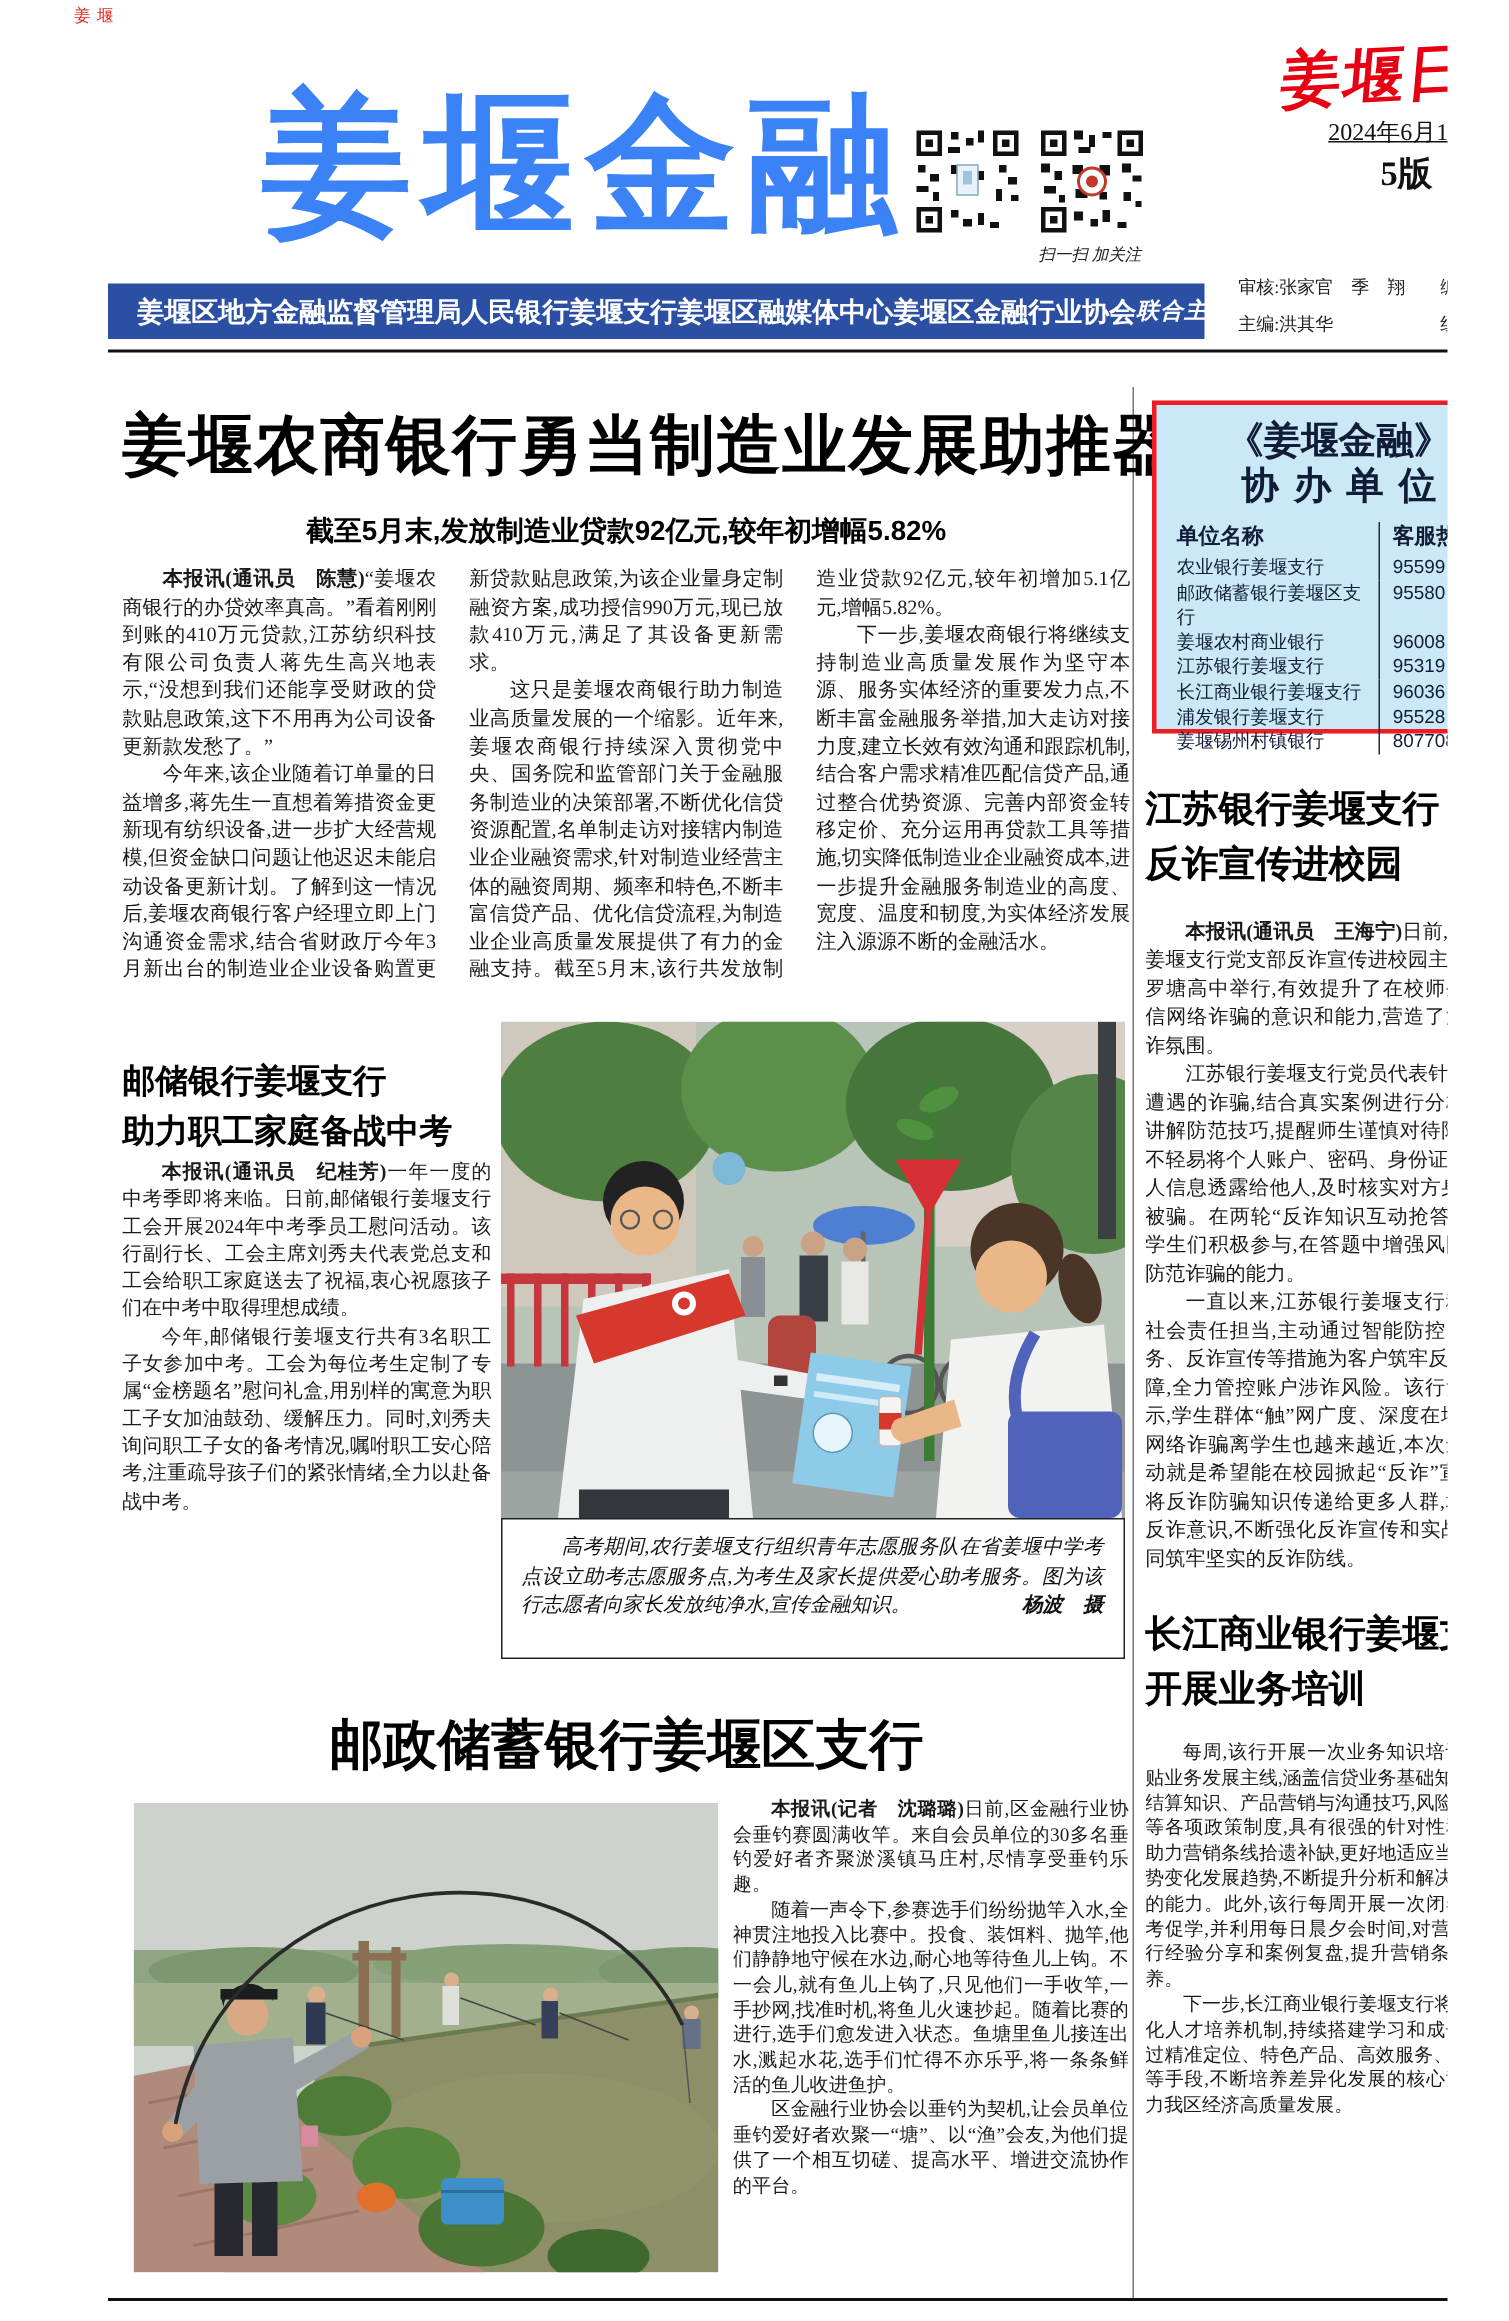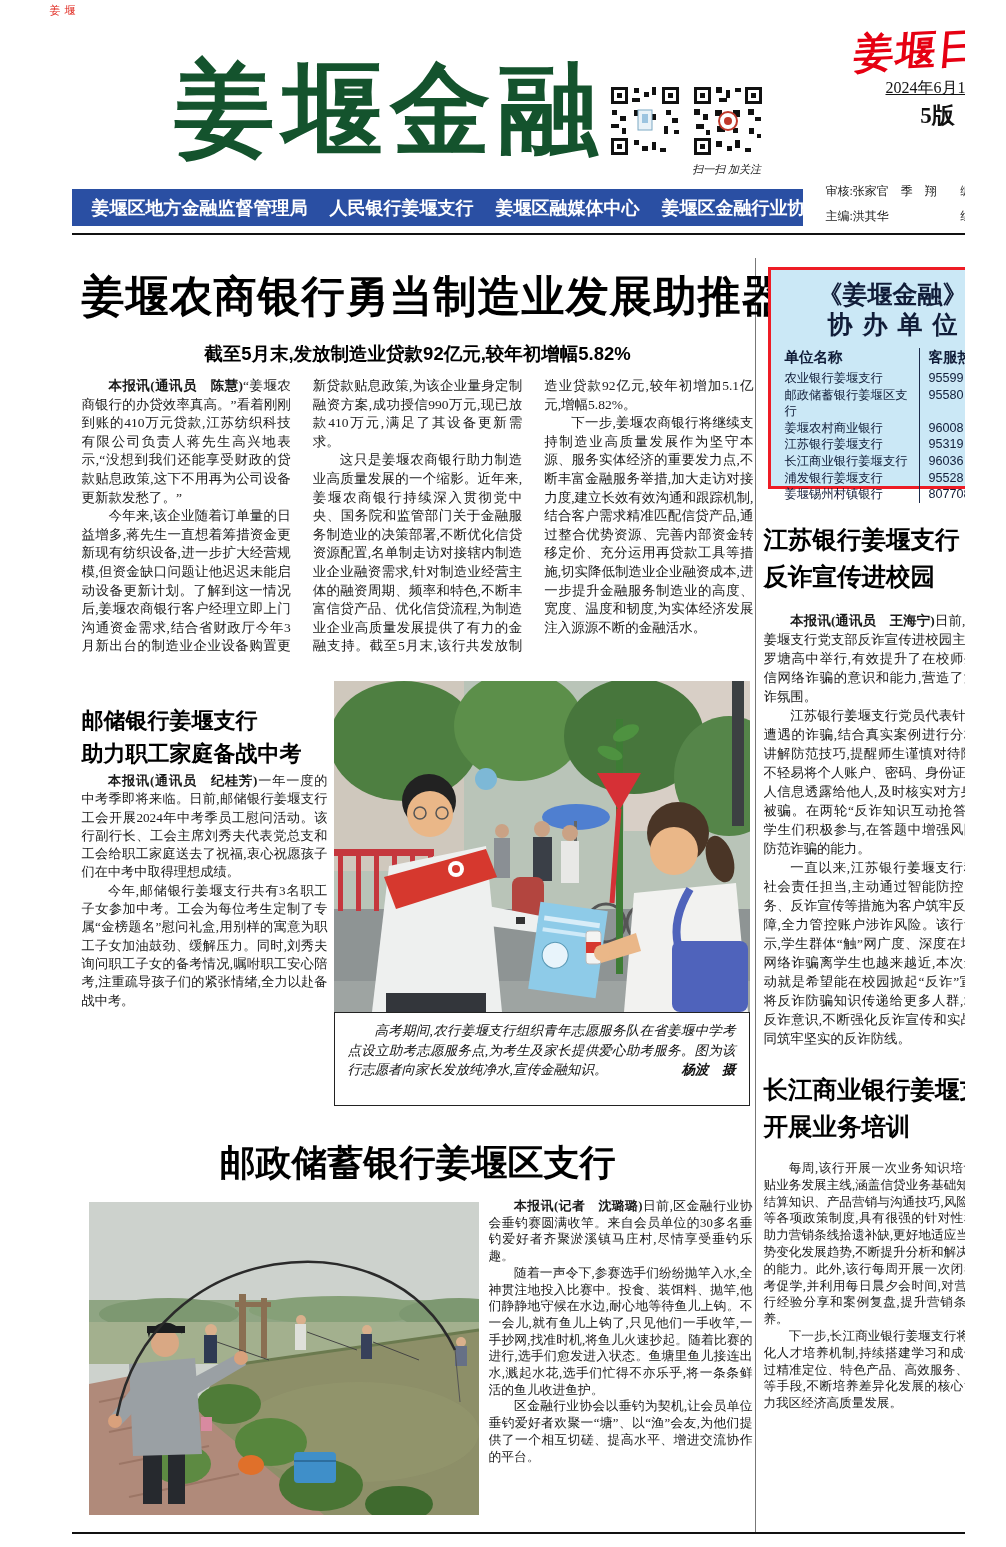--- a/index.html
+++ b/index.html
@@ -6,37 +6,37 @@
   html,body { background:#ffffff; }
   .page {
     position:relative; width:923px; height:1547px; margin:0 auto;
     background:#fff; overflow:hidden;
     font-family:"Liberation Serif","DejaVu Serif",serif; color:#1a1a1a;padding-left:44px;
   }
   
   .corner-mark { position:absolute; left:8px; top:3px; font-size:11px; color:#e0261d; letter-spacing:4px; }
   .mast-title {
     position:absolute; left:133px; top:58px; width:440px;
-    font-size:100px; line-height:1.05; font-weight:900; color:#14532d;
+    font-size:100px; line-height:1.05; font-weight:900; color:#3b82f6;
     letter-spacing:8px; font-family:"Liberation Serif",serif; white-space:nowrap;
   }
   .qr { position:absolute; width:74px; height:74px; top:84px; }
   .qr1 { left:566px; } .qr2 { left:649px; }
   .qr-caption { position:absolute; left:640px; top:162px; width:90px; font-size:11px; font-style:italic; color:#222; text-align:center; }
   .paper-logo {
     position:absolute; left:806px; top:22px; width:180px; text-align:center;
     color:#e60012; font-size:40px; font-weight:900; font-family:"Liberation Serif",serif;
     transform:rotate(-3deg) skewX(-8deg); letter-spacing:2px; white-space:nowrap;
   }
   .mast-date { position:absolute; left:806px; top:78px; width:180px; text-align:center; font-size:16px; color:#111;text-decoration:underline; }
   .mast-page { position:absolute; left:806px; top:100px; width:180px; text-align:center; font-size:23px; font-weight:bold; color:#111; }
   .banner {
     position:absolute; left:30px; top:189px; width:731px; height:37px;
     background:#2a4fa3; color:#fff; display:flex; align-items:center;
-    padding-left:20px; gap:22px; font-family:"Liberation Sans","DejaVu Sans",sans-serif;
+    padding-left:20px; font-family:"Liberation Sans","DejaVu Sans",sans-serif;
     font-weight:bold; font-size:18px; white-space:nowrap;
   }
   .banner .suffix { font-size:15px; font-style:italic; letter-spacing:1px; }
   .staff { position:absolute; left:784px; top:179px; width:198px; font-size:12px; color:#222; line-height:2.1; }
   .staff .row { display:flex; justify-content:space-between; }
   .rule-top { position:absolute; left:30px; top:233px; width:947px; border-top:2px solid #111; }
   .rule-bottom { position:absolute; left:30px; top:1532px; width:947px; border-top:2px solid #111; }
   .v-divider { position:absolute; left:713px; top:258px; height:1274px; border-left:1px solid #777; }
 
   

